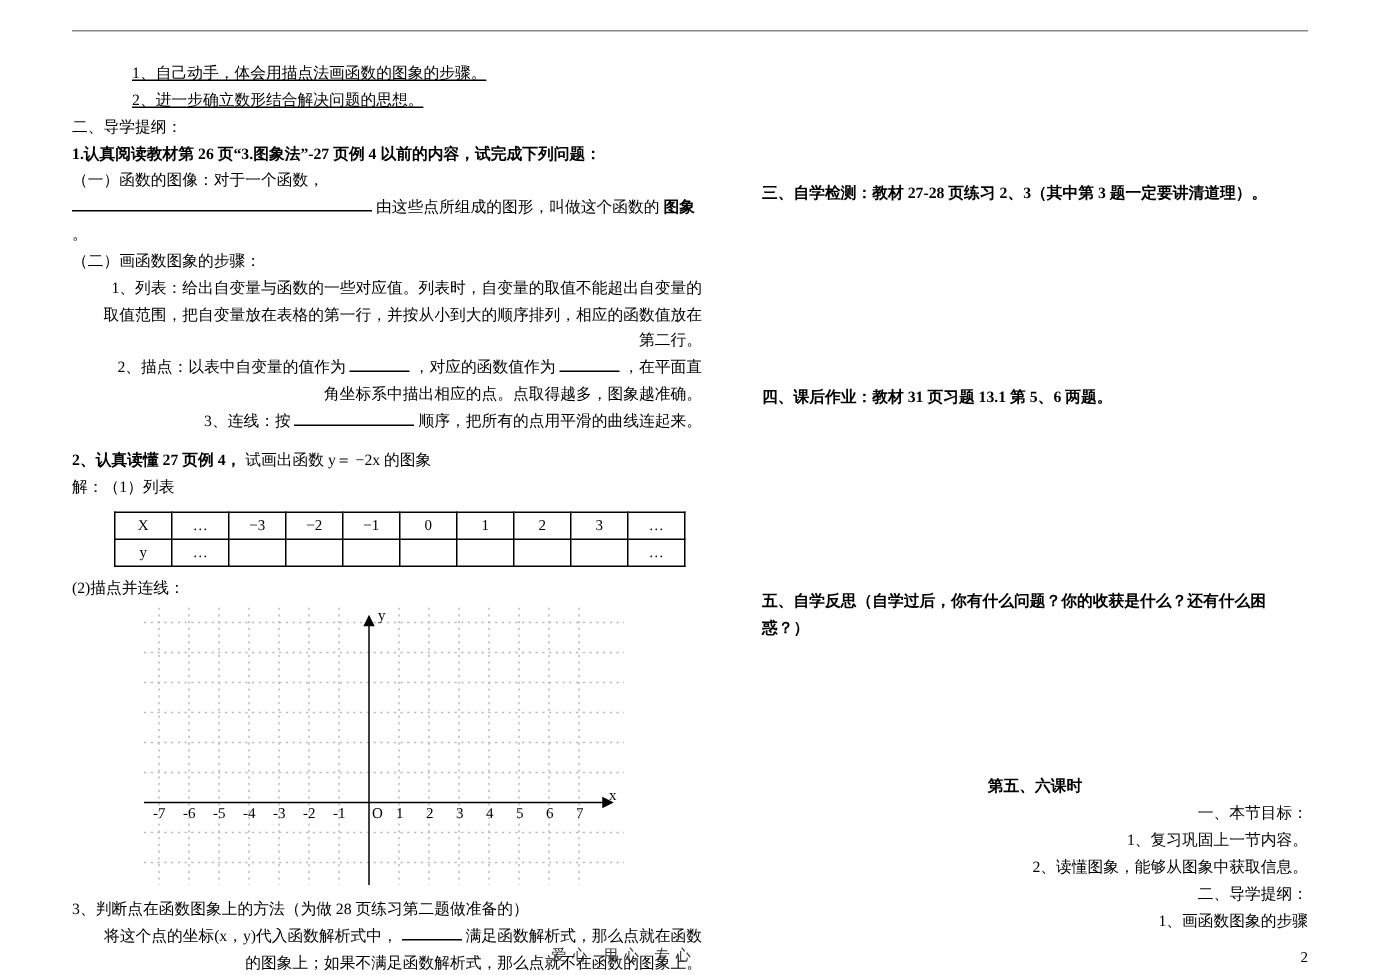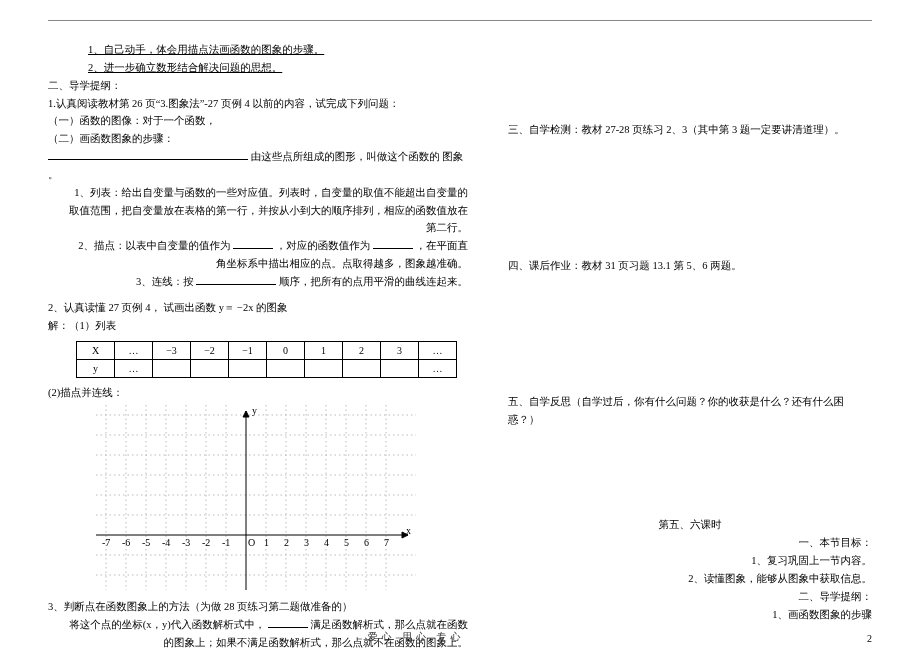--- a/index.html
+++ b/index.html
@@ -20,21 +20,21 @@
   }
   .columns {
     display: flex;
     gap: 40px;
   }
   .col-left { flex: 0 0 420px; }
   .col-right { flex: 1; padding-top: 80px; }
   .line { line-height: 1.7; }
   .indent1 { padding-left: 20px; text-align: right; }
   .indent2 { padding-left: 40px; text-decoration: underline; }
-  .bold { font-weight: normal; }
+  .bold { font-weight: bold; }
   .ublank {
     display: inline-block;
     border-bottom: 1px solid #000;
     height: 0.95em;
     vertical-align: baseline;
   }
   .w40 { width: 40px; }
   .w80 { width: 80px; }
   .w200 { width: 200px; }
   table.val {
@@ -88,28 +88,28 @@
   <div class="col-left">
 
     <div class="line indent2">1、自己动手，体会用描点法画函数的图象的步骤。</div>
     <div class="line indent2">2、进一步确立数形结合解决问题的思想。</div>
     <div class="line">二、导学提纲：</div>
     <div class="line bold">1.认真阅读教材第 26 页“3.图象法”-27 页例 4 以前的内容，试完成下列问题：</div>
 
     <div class="line">
       <span>（一）函数的图像：对于一个函数，</span>
     </div>
-    <div class="line">（二）画函数图象的步骤：</div>
-
     <div class="line">
       <span class="ublank w200"></span>
       <span>由这些点所组成的图形，叫做这个函数的</span>
       <span class="bold">图象</span>
       <span>。</span>
     </div>
+
+    <div class="line">（二）画函数图象的步骤：</div>
     <div class="line indent1">1、列表：给出自变量与函数的一些对应值。列表时，自变量的取值不能超出自变量的取值范围，把自变量放在表格的第一行，并按从小到大的顺序排列，相应的函数值放在第二行。</div>
     <div class="line indent1">
       <span>2、描点：以表中自变量的值作为</span>
       <span class="ublank w40"></span>
       <span>，对应的函数值作为</span>
       <span class="ublank w40"></span>
       <span>，在平面直角坐标系中描出相应的点。点取得越多，图象越准确。</span>
     </div>
     <div class="line indent1">
       <span>3、连线：按</span>

